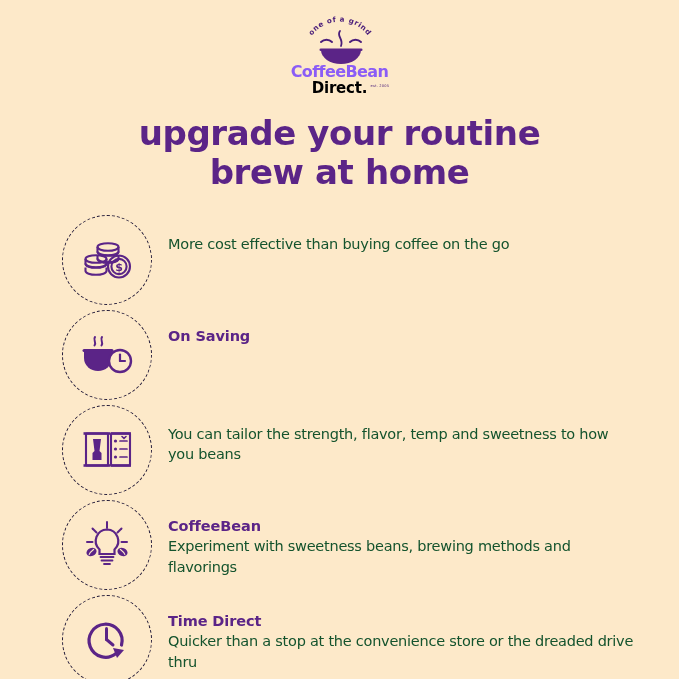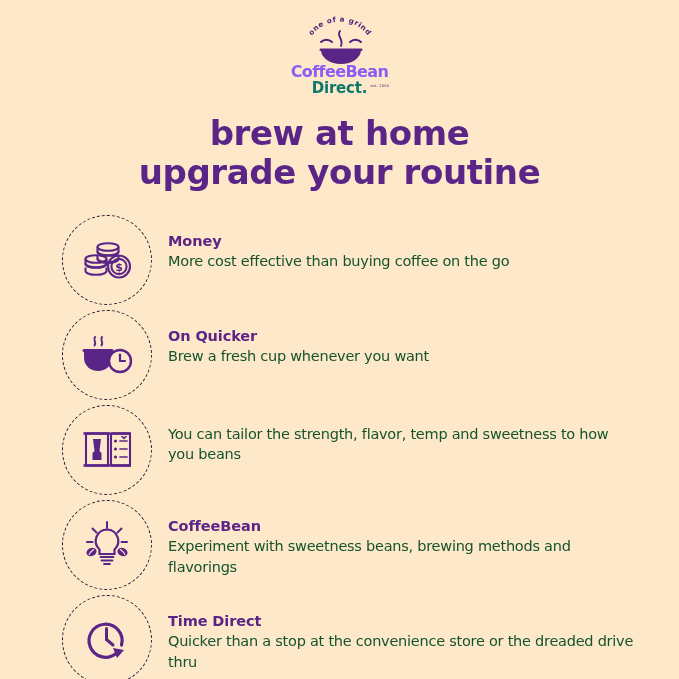--- a/index.html
+++ b/index.html
@@ -42,21 +42,21 @@
     font-size: 16px;
     letter-spacing: -0.6px;
     color: #8b5cf6;
     display: block;
   }
   .logo-word-2 {
     font-family: "DejaVu Sans", sans-serif;
     font-weight: bold;
     font-size: 15px;
     letter-spacing: -0.2px;
-    color: #0f766e;
+    color: #000000;
     display: block;
     margin-top: 1px;
   }
   .logo-est {
     position: absolute;
     right: -1px;
     top: 21px;
     font-size: 3.6px;
     color: #4a1d7a;
     letter-spacing: 0.2px;
@@ -147,22 +147,22 @@
     </svg>
   </div>
   <div class="logo-wordmark">
     <span class="logo-word-1">CoffeeBean</span>
     <span class="logo-word-2">Direct.</span>
     <span class="logo-est">est. 2005</span>
   </div>
 </div>
 
 <div class="headline">
+  <span class="headline-line">upgrade your routine</span>
   <span class="headline-line">brew at home</span>
-  <span class="headline-line">upgrade your routine</span>
 </div>
 
 <div class="features">
 
   <div class="feature-row">
     <div class="icon-badge">
       <svg width="52" height="44" viewBox="0 0 52 44">
         <g stroke="#5b2487" stroke-width="2.1" fill="none">
 
           <ellipse cx="27" cy="9" rx="10.5" ry="3.8"></ellipse>
@@ -176,21 +176,20 @@
           <path d="M 4.5,25.5 A 10.5,3.8 0 0 0 25.5,25.5"></path>
           <path d="M 4.5,29.5 L 4.5,33 A 10.5,3.8 0 0 0 25.5,33 L 25.5,29.5"></path>
 
           <circle cx="38" cy="28.5" r="11"></circle>
           <circle cx="38" cy="28.5" r="7.6"></circle>
         </g>
         <text x="38" y="32.6" text-anchor="middle" font-family="DejaVu Sans, sans-serif" font-size="11" font-weight="bold" fill="#5b2487">$</text>
       </svg>
     </div>
     <div class="feature-text">
-      <div class="feature-title">Money</div>
       <div class="feature-desc">More cost effective than buying coffee on the go</div>
     </div>
   </div>
 
   <div class="feature-row">
     <div class="icon-badge">
       <svg width="52" height="44" viewBox="0 0 52 44">
 
         <g stroke="#5b2487" stroke-width="2" fill="none" stroke-linecap="round">
           <path d="M 14,4 C 11.5,7 16,9 13.5,12.5"></path>
@@ -203,22 +202,21 @@
         <path d="M 31,21 A 5.5,5.5 0 0 1 31,31" stroke="#5b2487" stroke-width="2.6" fill="none"></path>
 
         <circle cx="39" cy="28" r="11" fill="#fde9c9" stroke="#5b2487" stroke-width="2.4"></circle>
         <g stroke="#5b2487" stroke-width="2.2" stroke-linecap="round">
           <line x1="39" y1="28" x2="39" y2="21.5"></line>
           <line x1="39" y1="28" x2="44" y2="28"></line>
         </g>
       </svg>
     </div>
     <div class="feature-text">
-      <div class="feature-title">On Quicker</div>
-      <div class="feature-desc">Brew a fresh cup whenever you want</div>
+      <div class="feature-title">On Saving</div>
     </div>
   </div>
 
   <div class="feature-row">
     <div class="icon-badge">
       <svg width="50" height="46" viewBox="0 0 50 46">
         <g stroke="#5b2487" stroke-width="2.1" fill="none">
 
           <rect x="4" y="6.5" width="22" height="32" rx="0.5"></rect>
           <line x1="1.5" y1="6.5" x2="28.5" y2="6.5" stroke-width="2.6"></line>

